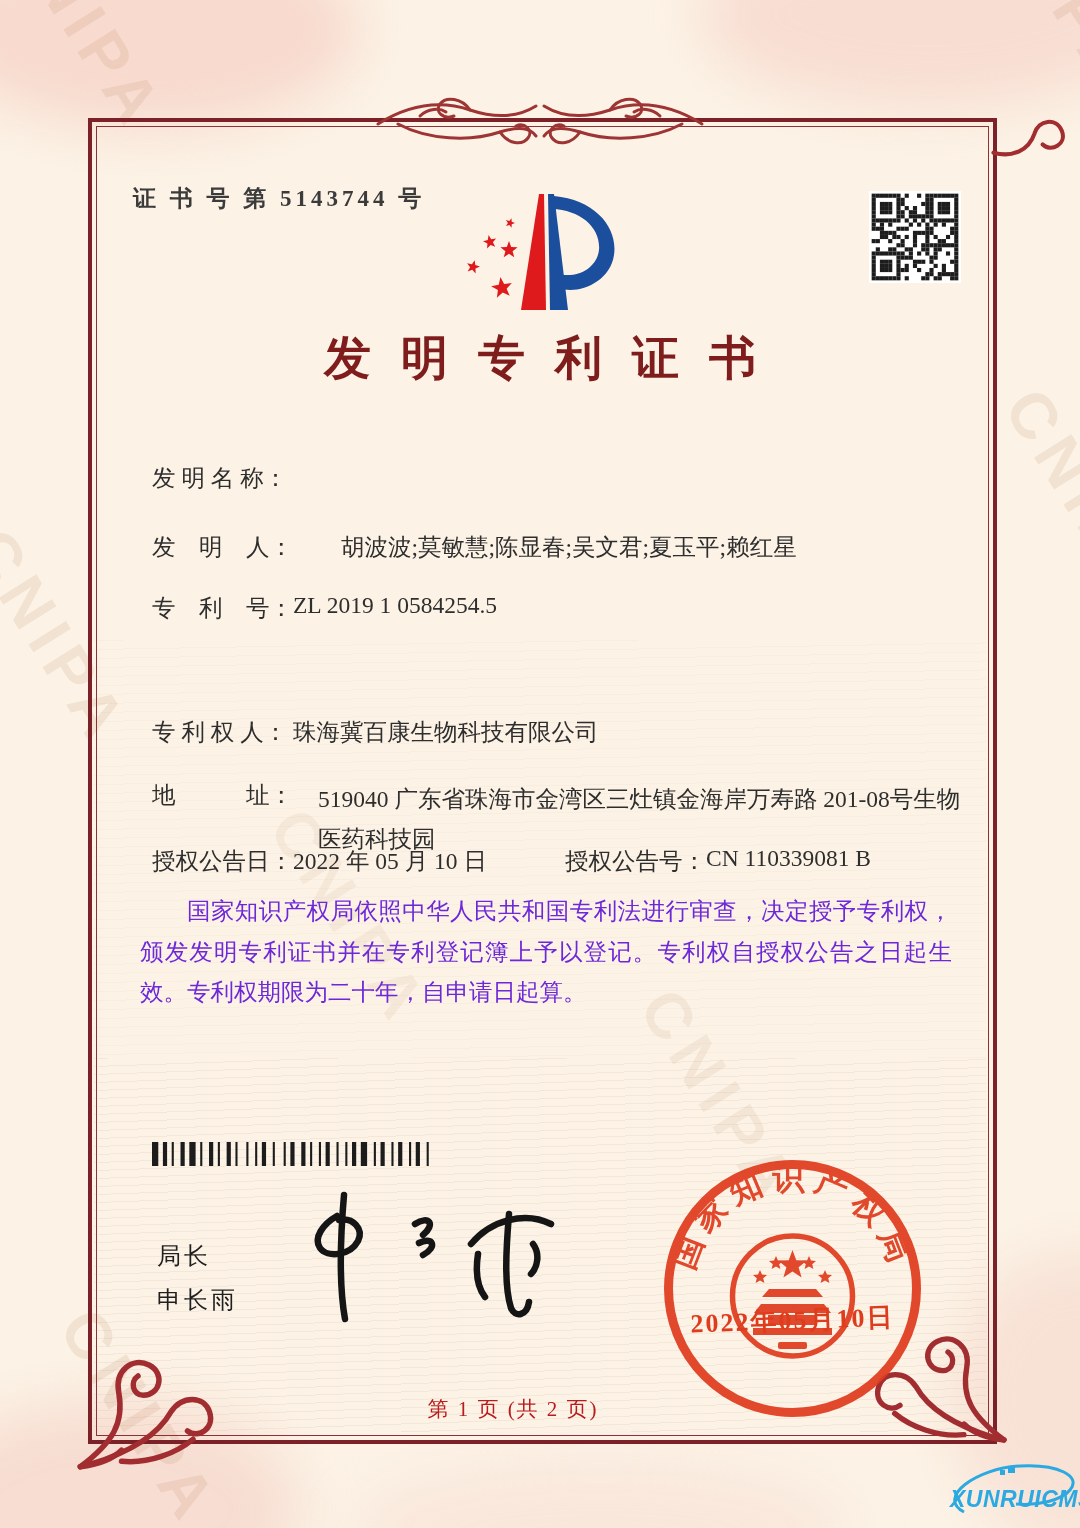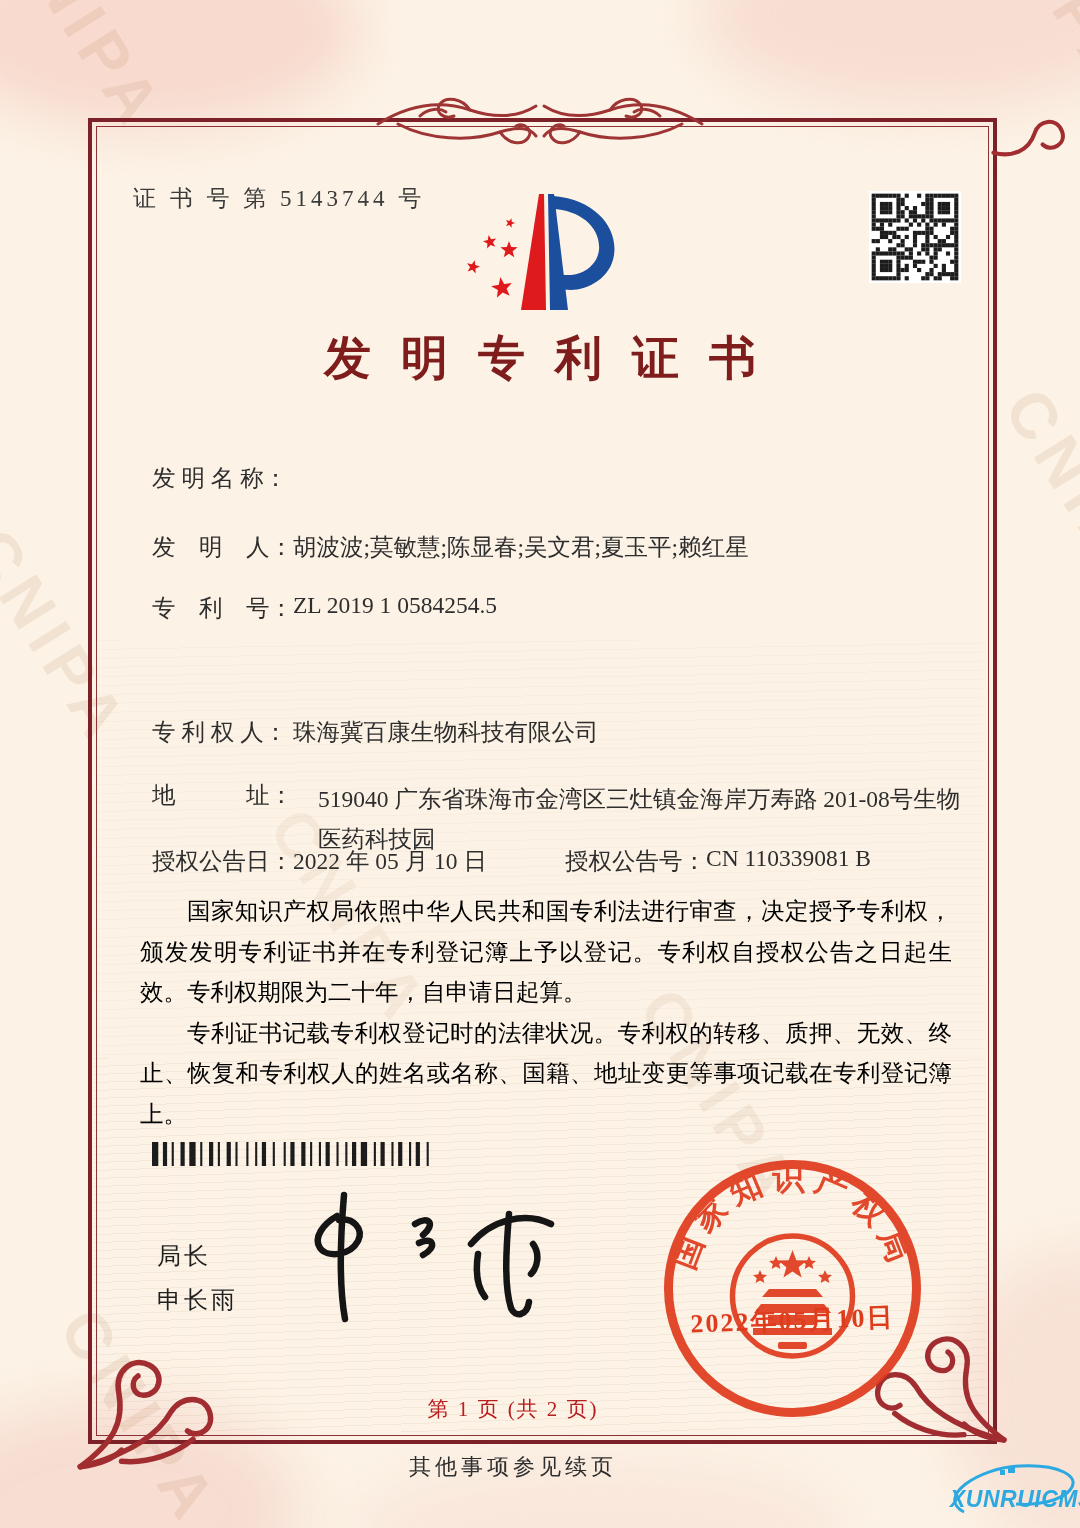--- a/index.html
+++ b/index.html
@@ -25,36 +25,36 @@
     pointer-events:none;
   }
   .texture2{
     position:absolute;left:94px;right:94px;top:640px;height:418px;z-index:2;
     background:repeating-linear-gradient(179deg,rgba(176,132,92,0.05) 0 1px,rgba(176,132,92,0) 1px 9px);
     pointer-events:none;
   }
   .deco{position:absolute;z-index:3;pointer-events:none;}
   .cert-number{
     position:absolute;left:133px;top:183px;z-index:4;
-    font-size:23px;letter-spacing:4px;color:#3b3b3b;
+    font-size:23px;letter-spacing:4px;color:#3b3b3b;font-weight:bold;
   }
   .logo{position:absolute;left:455px;top:182px;width:170px;height:142px;z-index:4;}
   .qr{position:absolute;left:869px;top:191px;width:92px;height:92px;background:#fff;z-index:4;}
   .title{
     position:absolute;left:0;top:327px;width:100%;z-index:4;text-align:center;
     font-size:47px;font-weight:bold;letter-spacing:30px;text-indent:30px;color:#7f1d1d;
   }
   .row{position:absolute;left:152px;z-index:4;display:flex;font-size:23.5px;color:#2e2e2e;}
   .flabel{flex:0 0 auto;min-width:141px;white-space:pre;}
   .fvalue{white-space:pre;}
   .fvalue.wrap{white-space:normal;width:662px;line-height:40px;}
   .gd-value{width:272px;white-space:pre;}
   .paras{
     position:absolute;left:140px;top:891px;width:812px;z-index:4;
-    font-size:23.5px;line-height:40.5px;color:#000000;text-align:justify;
+    font-size:23.5px;line-height:40.5px;color:#6d28d9;text-align:justify;
   }
   .paras p{margin:0;text-indent:2em;}
   .barcode{position:absolute;left:152px;top:1142px;width:278px;height:24px;z-index:4;}
   .signer{
     position:absolute;left:157px;z-index:4;font-size:24px;color:#1f1f1f;
     font-family:Liberation Serif, serif;letter-spacing:3px;
   }
   .signature{position:absolute;left:265px;top:1190px;width:310px;height:135px;z-index:4;}
   .seal{position:absolute;left:650px;top:1146px;width:285px;height:285px;z-index:5;opacity:.93;}
   .seal-date{
@@ -392,21 +392,21 @@
       <rect x="69.9" y="86.7" width="4.2" height="4.2" fill="#1c1c1c"></rect>
       <rect x="82.5" y="86.7" width="4.2" height="4.2" fill="#1c1c1c"></rect>
       <rect x="86.7" y="86.7" width="4.2" height="4.2" fill="#1c1c1c"></rect>
     </svg>
 
   <div class="title">发明专利证书</div>
 
   <div class="row" style="top:462px;">
     <span class="flabel">发 明 名 称：</span>
   </div>
-  <div class="row" style="top:531px;">
+  <div class="row" style="top:531px;gap:48px;">
     <span class="flabel">发　明　人：</span>
     <span class="fvalue">胡波波;莫敏慧;陈显春;吴文君;夏玉平;赖红星</span>
   </div>
   <div class="row" style="top:592px;">
     <span class="flabel">专　利　号：</span>
     <span class="fvalue">ZL 2019 1 0584254.5</span>
   </div>
   <div class="row" style="top:716px;">
     <span class="flabel">专 利 权 人：</span>
     <span class="fvalue">珠海冀百康生物科技有限公司</span>
@@ -417,21 +417,20 @@
   </div>
   <div class="row" style="top:845px;">
     <span class="flabel">授权公告日：</span>
     <span class="gd-value">2022 年 05 月 10 日</span>
     <span class="flabel">授权公告号：</span>
     <span class="fvalue">CN 110339081 B</span>
   </div>
 
   <div class="paras">
     <p>国家知识产权局依照中华人民共和国专利法进行审查，决定授予专利权，颁发发明专利证书并在专利登记簿上予以登记。专利权自授权公告之日起生效。专利权期限为二十年，自申请日起算。</p>
-    <p>专利证书记载专利权登记时的法律状况。专利权的转移、质押、无效、终止、恢复和专利权人的姓名或名称、国籍、地址变更等事项记载在专利登记簿上。</p>
   </div>
 
   <svg class="barcode" id="barcode-svg" preserveAspectRatio="none" viewBox="0 0 132.6 24">
       <rect x="0" y="0" width="3" height="24" fill="#1c1c1c"></rect>
       <rect x="5.2" y="0" width="2" height="24" fill="#1c1c1c"></rect>
       <rect x="9.4" y="0" width="1" height="24" fill="#1c1c1c"></rect>
       <rect x="13.6" y="0" width="2" height="24" fill="#1c1c1c"></rect>
       <rect x="17.8" y="0" width="3" height="24" fill="#1c1c1c"></rect>
       <rect x="23.000000000000004" y="0" width="1" height="24" fill="#1c1c1c"></rect>
       <rect x="27.200000000000006" y="0" width="2" height="24" fill="#1c1c1c"></rect>
@@ -493,21 +492,20 @@
       <polygon points="112,151 173,151 166,143 119,143"></polygon>
       <polygon points="104,167 181,167 174,158 111,158"></polygon>
       <rect x="118" y="169" width="49" height="10"></rect>
       <rect x="103" y="182" width="79" height="7"></rect>
       <rect x="128" y="196" width="29" height="7" rx="2"></rect>
     </g>
   </svg>
   <div class="seal-date">2022年05月10日</div>
 
   <div class="page-number">第 1 页 (共 2 页)</div>
-  <div class="footer-note">其他事项参见续页</div>
 
   <div class="brand">
     <svg style="position:absolute;left:0;top:0;width:140px;height:62px;" viewBox="0 0 140 62">
       <path d="M22,52 C-6,38 34,8 78,6 C116,4 140,16 128,30 C120,40 96,46 74,44" fill="none" stroke="#2ca9e1" stroke-width="3"></path>
       <rect x="58" y="10" width="5" height="5" fill="#2ca9e1"></rect>
       <rect x="66" y="6" width="7" height="7" fill="#2ca9e1"></rect>
     </svg>
     <span class="brand-text">XUNRUICMS</span>
   </div>
 

